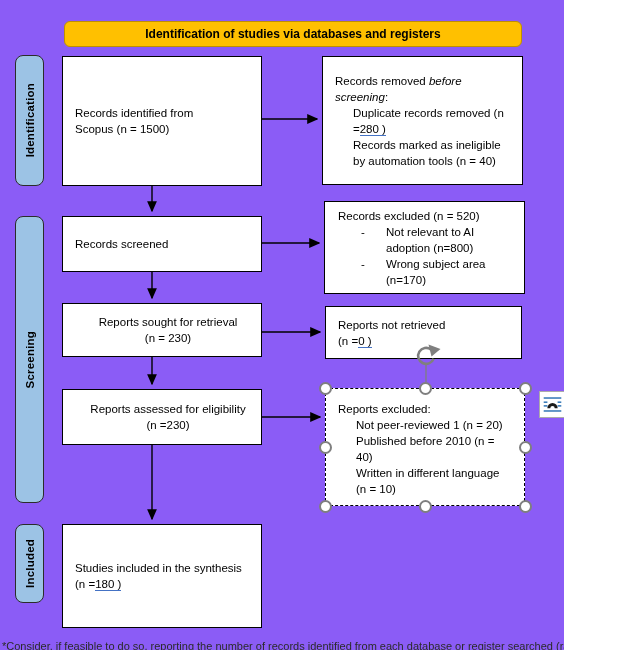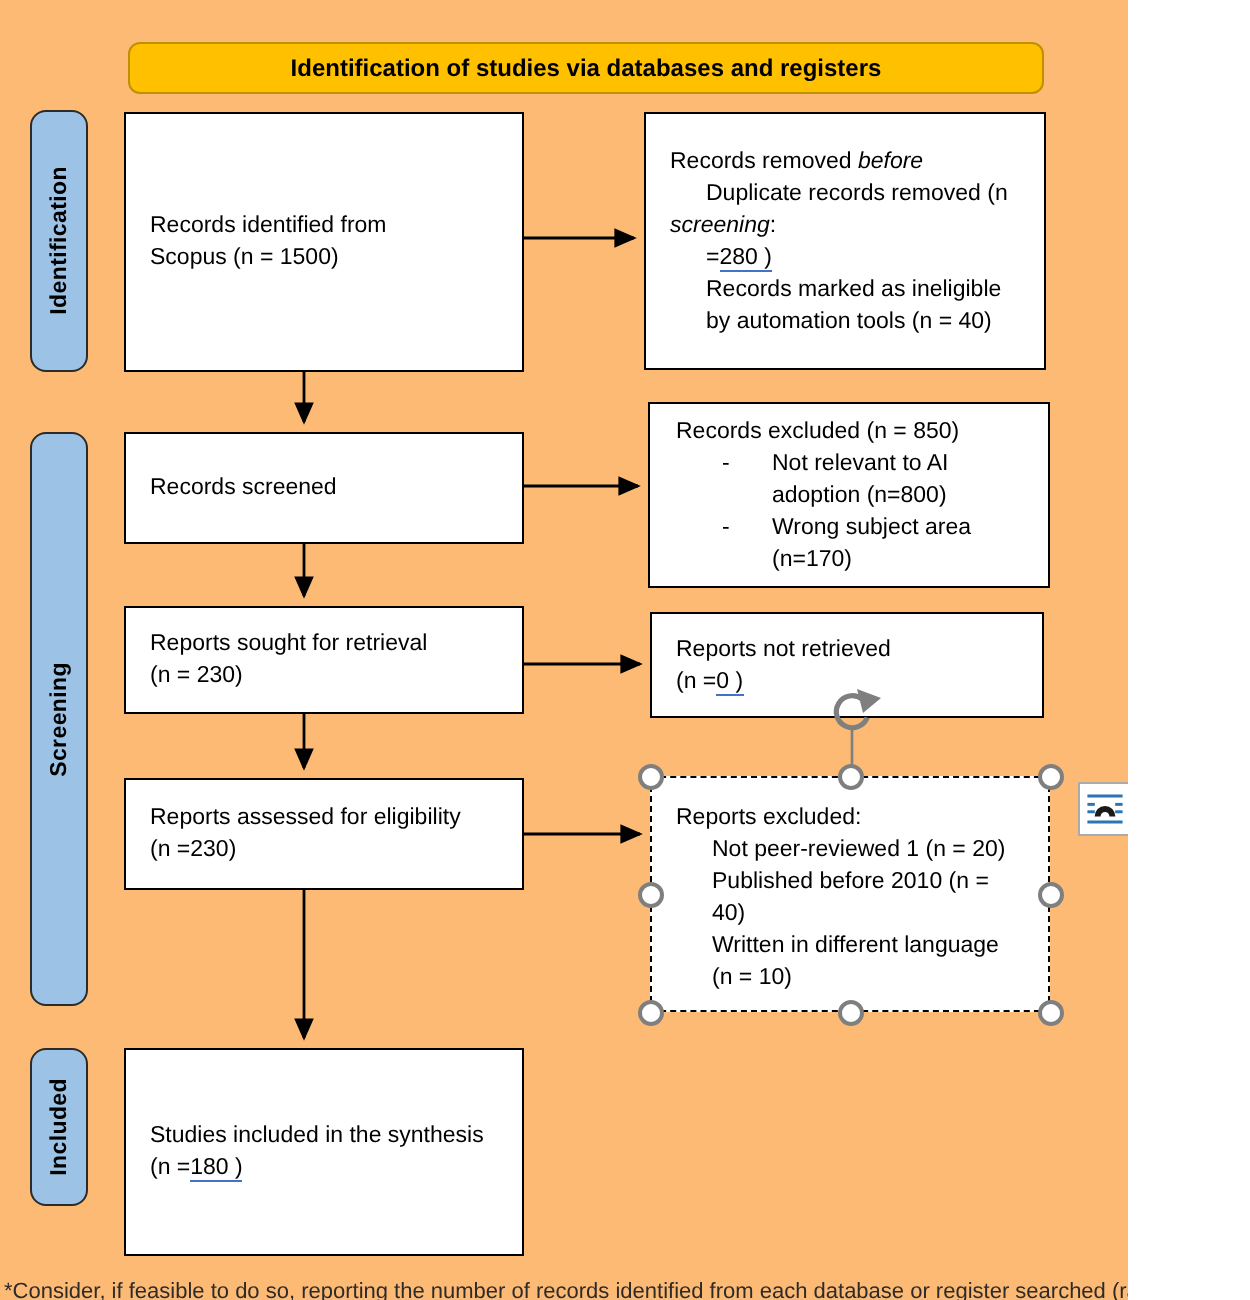--- a/index.html
+++ b/index.html
@@ -1,17 +1,17 @@
 <!DOCTYPE html>
 <html><head>
 <meta charset="utf-8">
 <style>
   html,body{margin:0;padding:0;background:#fff;}
   #canvas{
-    position:relative;width:564px;height:650px;background:#fdba74;overflow:hidden;
+    position:relative;width:564px;height:650px;background:#8b5cf6;overflow:hidden;
     font-family:"Liberation Sans",sans-serif;color:#000;
   }
   .banner{
     position:absolute;left:64px;top:21px;width:458px;height:26px;box-sizing:border-box;
     background:#FFC000;border:1.5px solid #BF9000;border-radius:6px;
     display:flex;align-items:center;justify-content:center;
     font-size:12px;font-weight:bold;
   }
   .stage{
     position:absolute;left:15px;width:29px;box-sizing:border-box;
@@ -71,70 +71,70 @@
   <div class="box" style="left:62px;top:56px;width:200px;height:130px;">
     <div class="vcenter" style="padding-left:12px;">
       <div class="line center-block">Records identified from</div>
       <div class="line center-block">Scopus (n = 1500)</div>
     </div>
   </div>
 
   <div class="box" style="left:322px;top:56px;width:201px;height:129px;">
     <div class="vcenter" style="padding-left:12px;padding-right:6px;">
       <div class="line"><span>Records removed </span><span class="it">before</span></div>
+      <div class="line"><span class="it">screening</span><span>:</span></div>
       <div class="line indent">Duplicate records removed (n</div>
-      <div class="line"><span class="it">screening</span><span>:</span></div>
       <div class="line indent"><span>=</span><span class="field">280 )</span></div>
       <div class="line indent">Records marked as ineligible</div>
       <div class="line indent">by automation tools (n = 40)</div>
     </div>
   </div>
 
   <div class="box" style="left:62px;top:216px;width:200px;height:56px;">
     <div class="vcenter" style="padding-left:12px;">
       <div class="line">Records screened</div>
     </div>
   </div>
 
   <div class="box" style="left:324px;top:201px;width:201px;height:93px;">
     <div class="vcenter" style="padding-left:13px;padding-right:6px;">
-      <div class="line">Records excluded (n = 850)</div>
+      <div class="line">Records excluded (n = 520)</div>
       <div class="ditem">
         <span class="dash">-</span>
         <span>
           <span class="line" style="display:block;">Not relevant to AI</span>
           <span class="line" style="display:block;">adoption (n=800)</span>
         </span>
       </div>
       <div class="ditem">
         <span class="dash">-</span>
         <span>
           <span class="line" style="display:block;">Wrong subject area</span>
           <span class="line" style="display:block;">(n=170)</span>
         </span>
       </div>
     </div>
   </div>
 
-  <div class="box" style="left:62px;top:303px;width:200px;height:54px;">
+  <div class="box" style="left:62px;top:303px;width:200px;height:54px;text-align:center;">
     <div class="vcenter" style="padding-left:12px;">
       <div class="line">Reports sought for retrieval</div>
       <div class="line">(n = 230)</div>
     </div>
   </div>
 
   <div class="box" style="left:325px;top:306px;width:197px;height:53px;">
     <div class="vcenter" style="padding-left:12px;">
       <div class="line">Reports not retrieved</div>
       <div class="line"><span>(n =</span><span class="field">0 )</span></div>
     </div>
   </div>
 
   <div class="box" style="left:62px;top:389px;width:200px;height:56px;">
-    <div class="vcenter" style="padding-left:12px;">
+    <div class="vcenter" style="padding-left:12px;text-align:center;">
       <div class="line">Reports assessed for eligibility</div>
       <div class="line">(n =230)</div>
     </div>
   </div>
 
   <div class="box dashed" style="left:325px;top:388px;width:200px;height:118px;">
     <div style="padding:12px 6px 0 12px;">
       <div class="line">Reports excluded:</div>
       <div class="line indent">Not peer-reviewed 1 (n = 20)</div>
       <div class="line indent">Published before 2010 (n =</div>

